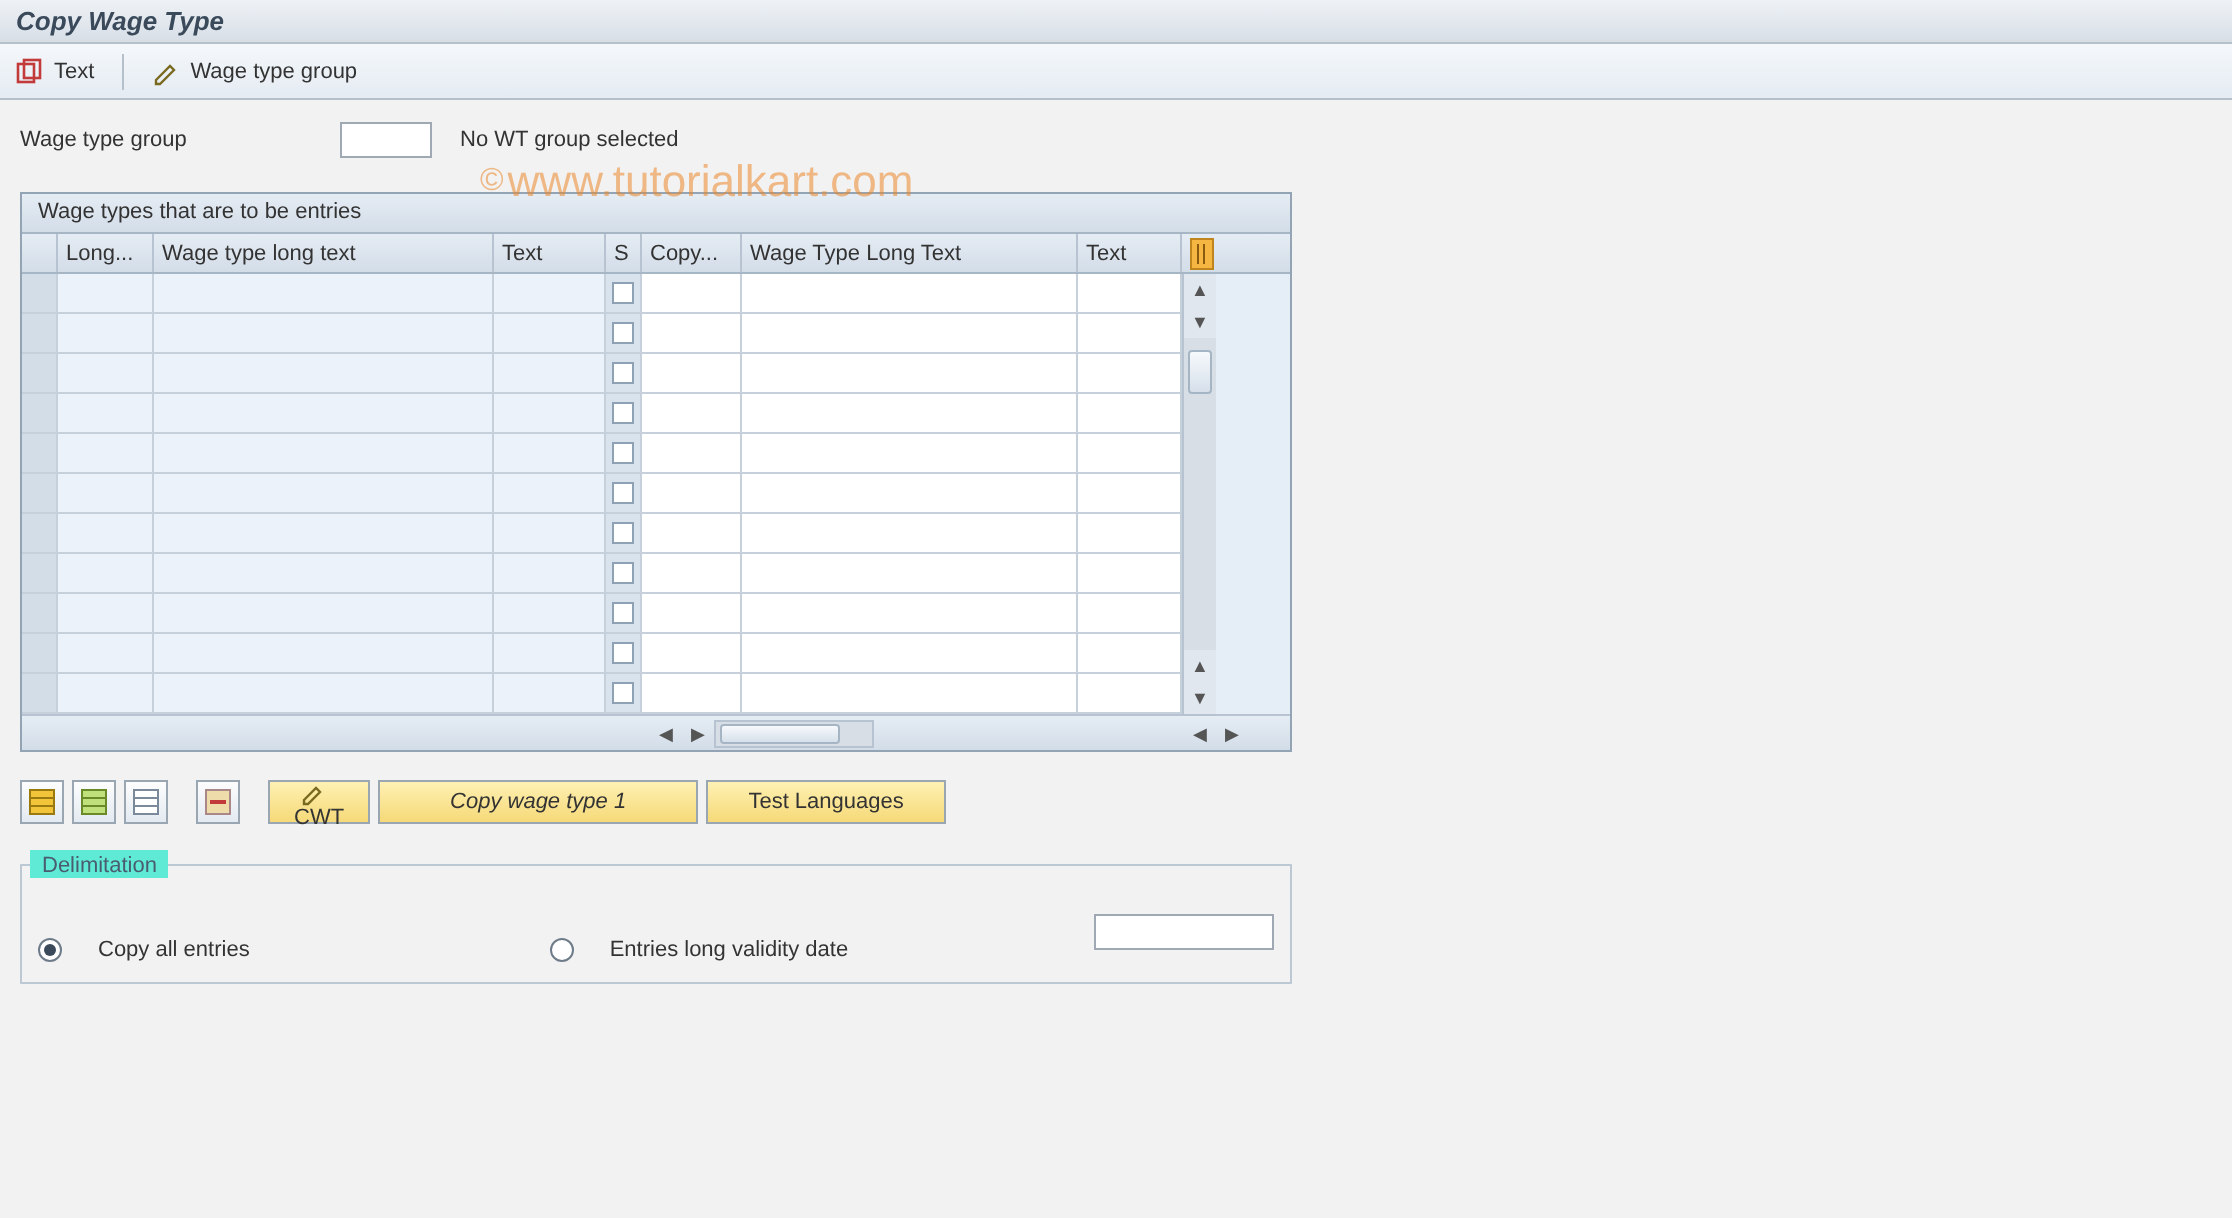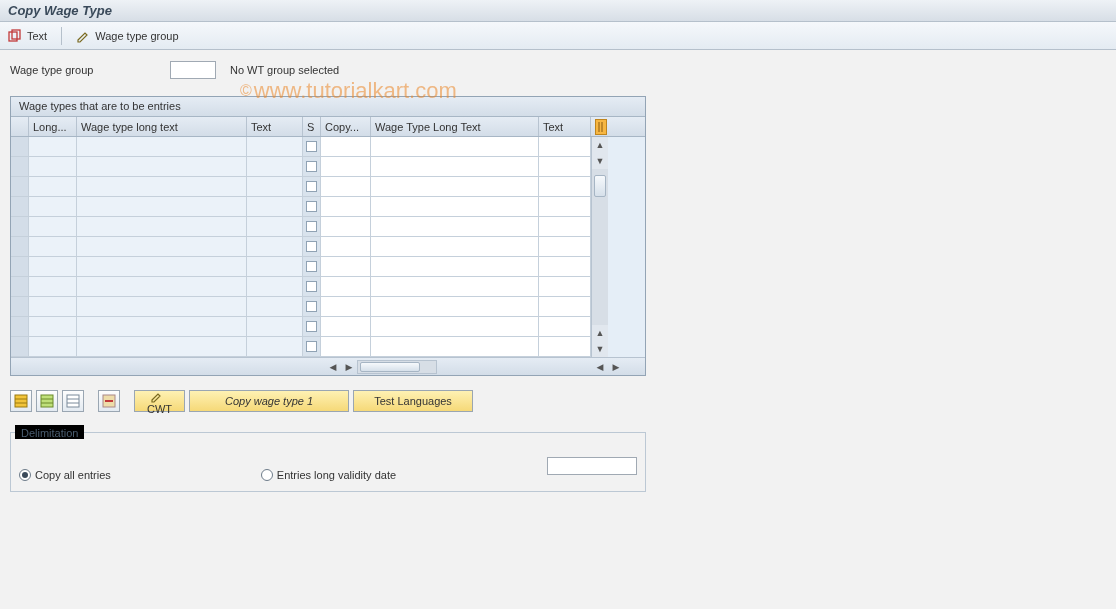--- a/index.html
+++ b/index.html
@@ -43,23 +43,23 @@
   .hthumb{ position:absolute; top:1px; left:2px; width:60px; height:10px; background:linear-gradient(#f6f9fc,#d6e0ea); border:1px solid #a6b5c4; border-radius:2px;}
   .cfg-icn{ width:16px; height:16px; background:#f6b642; border:1px solid #c0851d; display:flex; align-items:center; justify-content:center;}
 
   .btn-bar { display:flex; align-items:center; gap:4px; margin-top:8px;}
   .icon-btn{ width:22px; height:22px; border:1px solid #9aa6b2; background:linear-gradient(#fdfdfd,#e3eaf1); display:flex; align-items:center; justify-content:center; cursor:pointer;}
   .btn     { height:22px; border:1px solid #9aa6b2; background:linear-gradient(#fef1b3,#f6d978); padding:0 12px; display:flex; align-items:center; cursor:pointer; color:#333;flex-direction:column;}
   .btn.wide{ min-width:160px; justify-content:center;font-style:italic;}
   .btn.mid { min-width:120px; justify-content:center;}
 
   .group { width:636px; border:1px solid #bcc8d4; margin-top:14px; background:#f2f2f2;}
-  .group-hd { padding:2px 6px 0; color:#4a5d70; background:#000000; position:relative; top:-8px; left:4px; display:inline-block;}
+  .group-hd { padding:2px 6px 0; color:#4a5d70; background:#5eead4; position:relative; top:-8px; left:4px; display:inline-block;}
   .group-bd { padding:4px 8px 10px; display:flex; align-items:center; gap:30px;}
-  .radio { display:flex; align-items:flex-start; gap:4px;margin-top:18px;}
+  .radio { display:flex; align-items:flex-start; gap:18px;margin-top:18px;}
   .radio .r { width:12px; height:12px; border-radius:50%; border:1px solid #6e7c8a; display:flex; align-items:center; justify-content:center; background:#fff;}
   .radio .r.on::after{content:""; width:6px; height:6px; border-radius:50%; background:#3a4a5a;}
   .date { margin-left:auto; width:90px; height:18px; border:1px solid #a0a9b3; background:#fff;}
 
   .watermark { position:absolute; top:28px; left:240px; pointer-events:none; font-size:22px; color:rgba(235,134,40,0.55); display:flex; align-items:center; gap:2px; font-family:"Trebuchet MS", sans-serif;}
   .watermark .c { font-size:16px; }
 
   svg { display:block;}
 </style>
 </head>

